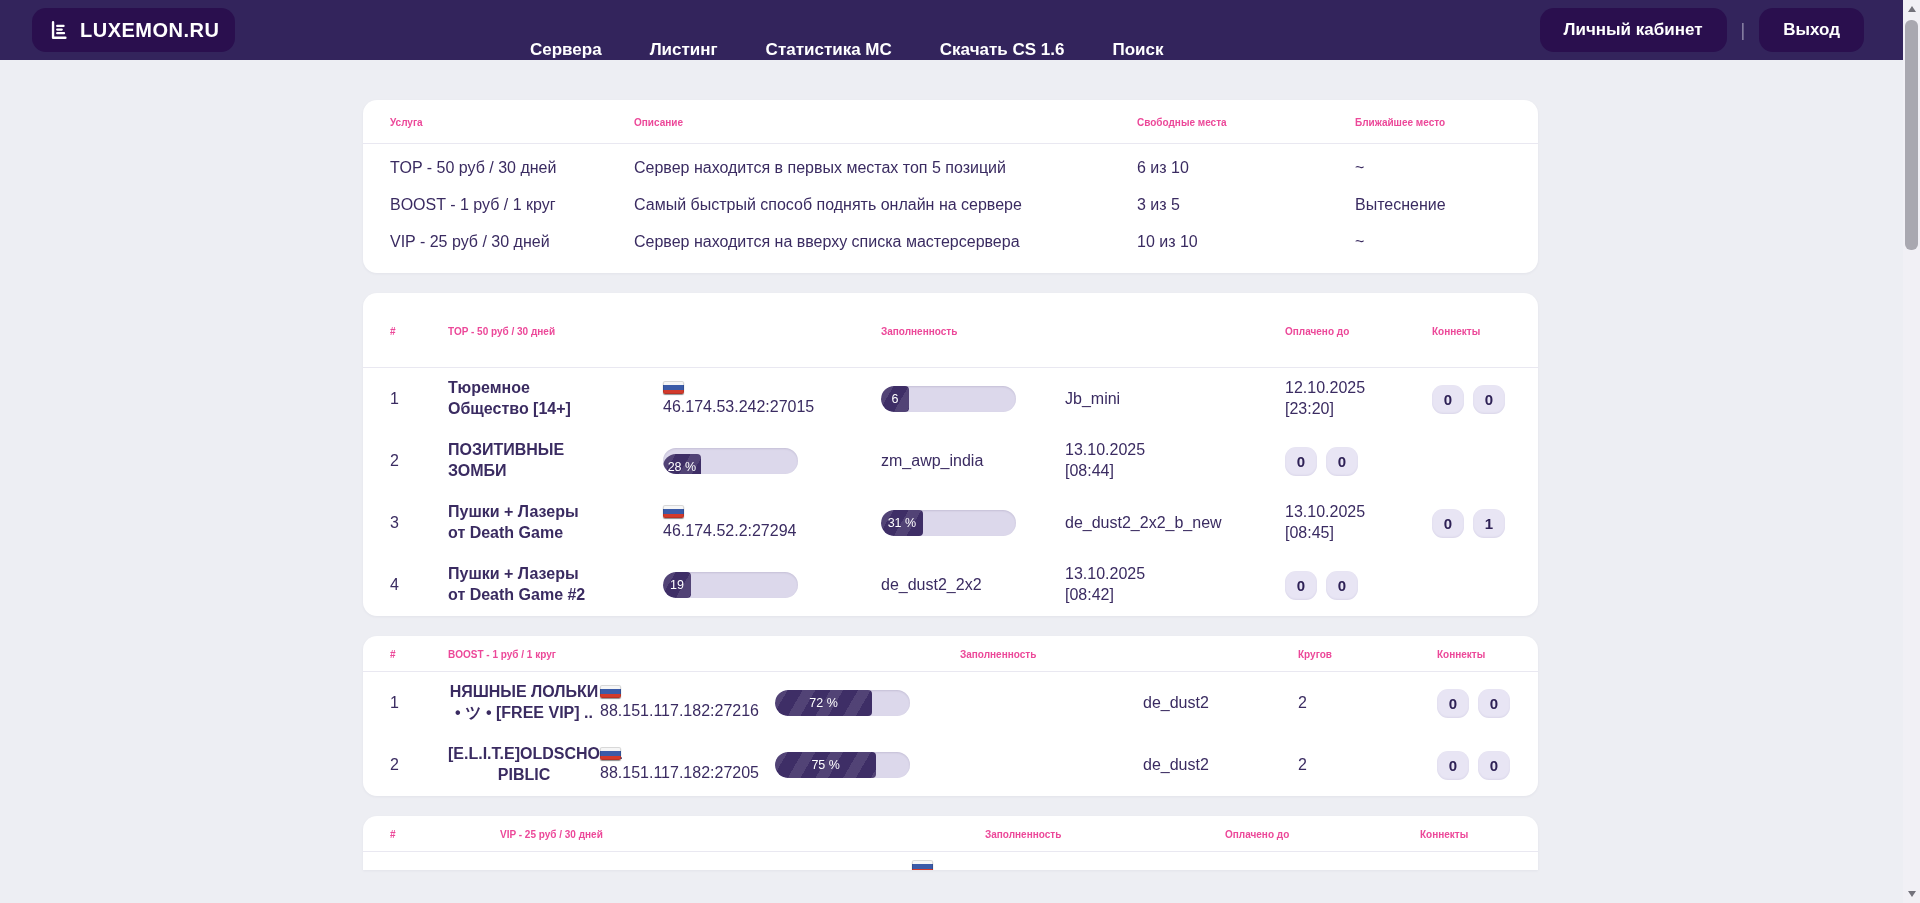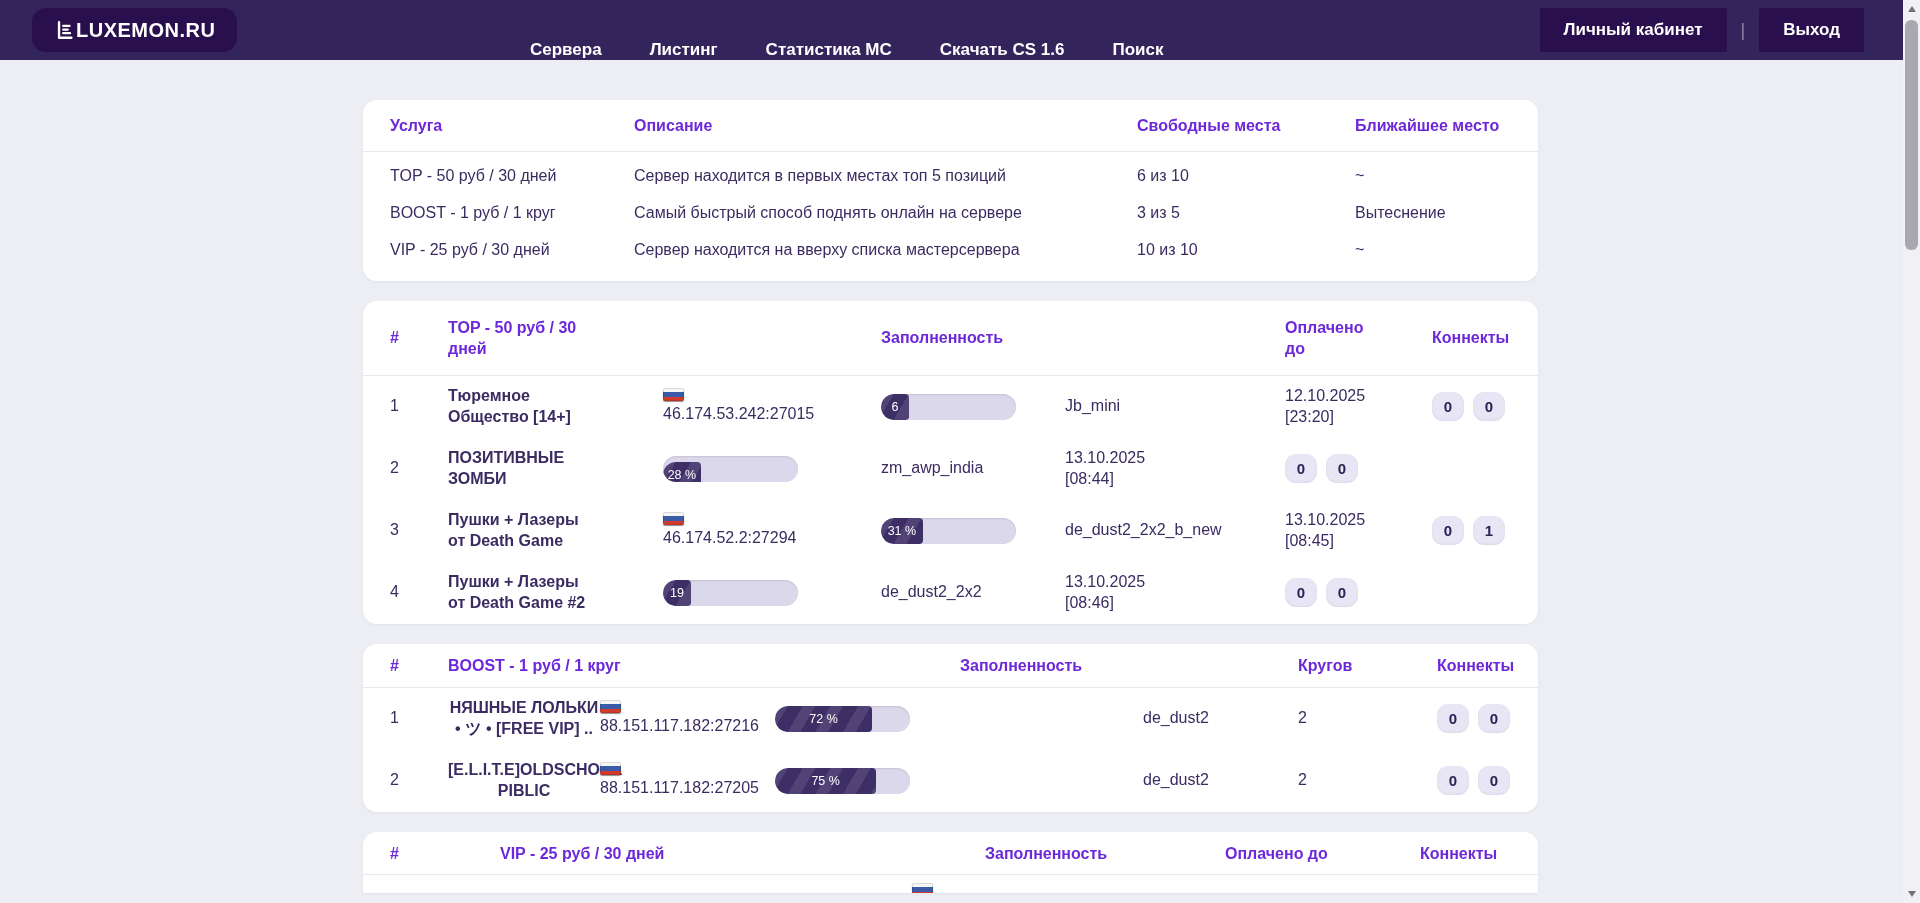--- a/index.html
+++ b/index.html
@@ -1,36 +1,36 @@
 <!DOCTYPE html>
 <html lang="ru"><head>
 <meta charset="utf-8">
 <style>
   * { margin:0; padding:0; box-sizing:border-box; }
   html,body { width:1920px; height:903px; overflow:hidden; }
   body { font-family:"Liberation Sans","DejaVu Sans",sans-serif; background:#edeef3; color:#3a2b61; }
 
   
   .topbar { position:relative; height:60px; background:#33245c; display:flex; align-items:center; }
-  .logo-pill { position:absolute; left:32px; top:8px; height:44px; display:flex; align-items:center; 
-               background:#2a0f4e; border-radius:14px; padding:0 22px; cursor:pointer; }
+  .logo-pill { position:absolute; left:32px; top:8px; height:44px; display:flex; align-items:center; gap:10px;
+               background:#2a0f4e; border-radius:14px; padding:0 16px; cursor:pointer; }
   .logo-pill span { color:#fff; font-size:20px; font-weight:bold; letter-spacing:.5px; }
   .nav { position:absolute; left:530px; top:0; height:60px; display:flex; align-items:center; gap:48px;margin-top:20px; }
   .nav a { color:#fff; font-size:17px; font-weight:bold; text-decoration:none; cursor:pointer; white-space:nowrap; }
   .auth { position:absolute; right:56px; top:0; height:60px; display:flex; align-items:center; gap:14px; }
   .auth .btn { background:#2a0f4e; border:none; color:#fff; font-family:inherit; font-size:17px; font-weight:bold;
-               padding:12px 24px; border-radius:2px; cursor:pointer; white-space:nowrap; }
+               padding:12px 24px; border-radius:14px; cursor:pointer; white-space:nowrap; }
   .auth .sep { color:#8d86a8; font-size:18px; }
 
   
   .main { width:1175px; margin:40px auto 0 363px; }
   .card { background:#fff; border-radius:14px; box-shadow:0 1px 3px rgba(40,30,80,.05); padding:0 27px; margin-bottom:20px; overflow:hidden; }
   .divider { height:1px; background:#e9e8f1; margin:0 -27px; }
 
-  .th { color:#6d28d9; font-weight:bold; font-size:16px; line-height:1.3; }
+  .th { color:#ec4899; font-weight:bold; font-size:10px; line-height:1.3; }
   .cell { font-size:16px; line-height:1.3; color:#3a2b61; }
 
   
   .svc-grid { display:grid; grid-template-columns:244px 503px 218px 1fr; align-items:center; }
   .svc-head { padding:16px 0 14px; }
   .svc-row { height:37px; }
   .svc-body { padding:6px 0 12px; }
 
   
   .top-grid   { display:grid; grid-template-columns:58px 215px 218px 184px 220px 147px 1fr; align-items:center; }
@@ -196,21 +196,21 @@
 
     <div class="top-grid srv-row">
       <div class="cell">4</div>
       <div class="cell name">Пушки + Лазеры от Death Game #2</div>
       <div>
           <div class="bar">
             <div class="bar-fill" style="width: 19%; text-align: center;">19</div>
           </div>
         </div>
       <div class="cell">de_dust2_2x2</div>
-      <div class="cell paid">13.10.2025 [08:46]</div>
+      <div class="cell paid">13.10.2025 [08:42]</div>
       <div class="connects">
           <span class="conn-badge">0</span>
           <span class="conn-badge">0</span>
         </div>
     </div>
   </section>
 
   <section class="card">
     <div class="boost-grid tbl-head">
       <div class="th">#</div>

